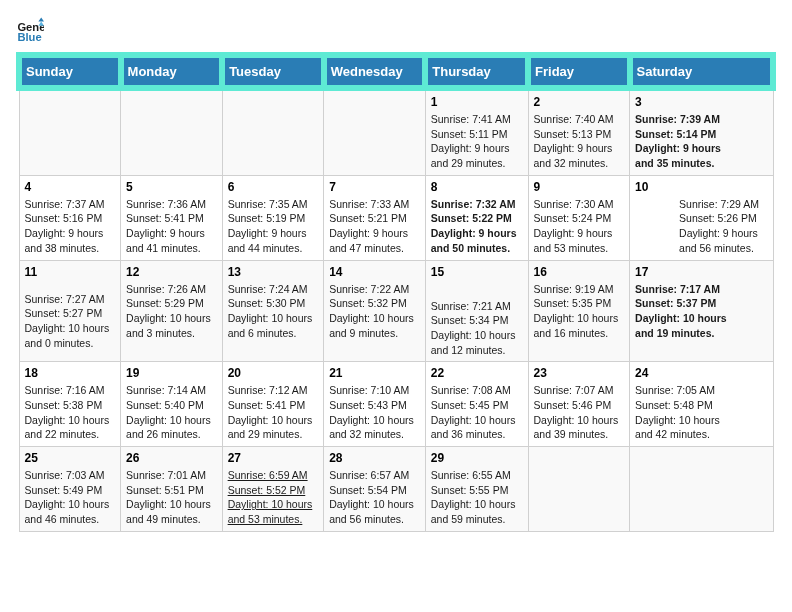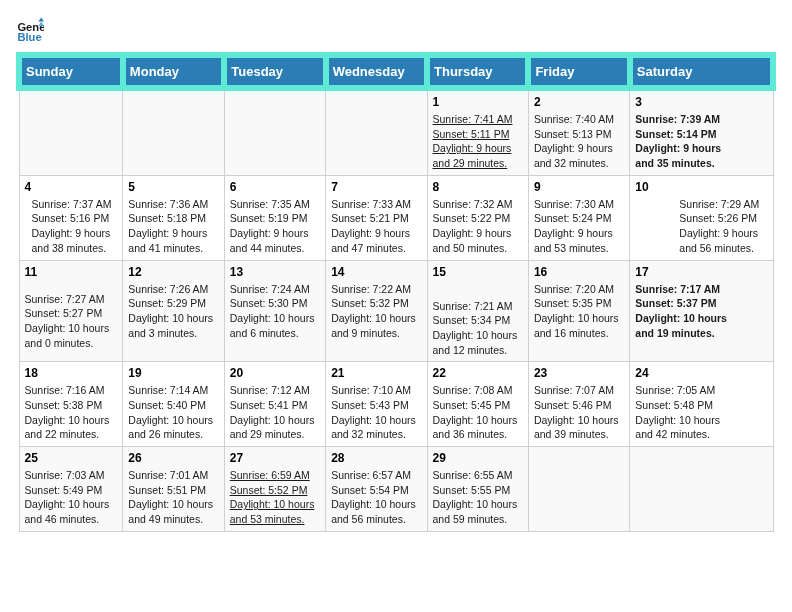--- a/index.html
+++ b/index.html
@@ -116,21 +116,21 @@
       </tr>
   </thead>
   <tbody id="calendar-body">
   <tr>
         <td></td>
         <td></td>
         <td></td>
         <td></td>
         <td>
           <span class="day-num">1</span>
-          <div class="day-info" style="white-space: pre-line; text-decoration: underline;">Sunrise: 7:41 AM
+          <div class="day-info" style="white-space: pre-line;">Sunrise: 7:41 AM
 Sunset: 5:11 PM
 Daylight: 9 hours
 and 29 minutes.</div>
         </td>
         <td>
           <span class="day-num">2</span>
           <div class="day-info" style="white-space: pre-line;">Sunrise: 7:40 AM
 Sunset: 5:13 PM
 Daylight: 9 hours
 and 32 minutes.</div>
@@ -139,49 +139,49 @@
           <span class="day-num">3</span>
           <div class="day-info" style="white-space: pre-line; font-weight: bold;">Sunrise: 7:39 AM
 Sunset: 5:14 PM
 Daylight: 9 hours
 and 35 minutes.</div>
         </td>
       </tr>
       <tr>
         <td>
           <span class="day-num">4</span>
-          <div class="day-info" style="white-space: pre-line; margin-left: 7px;">Sunrise: 7:37 AM
+          <div class="day-info" style="white-space: pre-line;">Sunrise: 7:37 AM
 Sunset: 5:16 PM
 Daylight: 9 hours
 and 38 minutes.</div>
         </td>
         <td>
           <span class="day-num">5</span>
           <div class="day-info" style="white-space: pre-line;">Sunrise: 7:36 AM
-Sunset: 5:18 PM
+Sunset: 5:41 PM
 Daylight: 9 hours
 and 41 minutes.</div>
         </td>
         <td>
           <span class="day-num">6</span>
           <div class="day-info" style="white-space: pre-line;">Sunrise: 7:35 AM
 Sunset: 5:19 PM
 Daylight: 9 hours
 and 44 minutes.</div>
         </td>
         <td>
           <span class="day-num">7</span>
           <div class="day-info" style="white-space: pre-line;">Sunrise: 7:33 AM
 Sunset: 5:21 PM
 Daylight: 9 hours
 and 47 minutes.</div>
         </td>
         <td>
           <span class="day-num">8</span>
-          <div class="day-info" style="white-space: pre-line;">Sunrise: 7:32 AM
+          <div class="day-info" style="white-space: pre-line; font-weight: bold;">Sunrise: 7:32 AM
 Sunset: 5:22 PM
 Daylight: 9 hours
 and 50 minutes.</div>
         </td>
         <td>
           <span class="day-num">9</span>
           <div class="day-info" style="white-space: pre-line;">Sunrise: 7:30 AM
 Sunset: 5:24 PM
 Daylight: 9 hours
 and 53 minutes.</div>
@@ -225,21 +225,21 @@
         </td>
         <td>
           <span class="day-num">15</span>
           <div class="day-info" style="white-space: pre-line; margin-top: 20px;">Sunrise: 7:21 AM
 Sunset: 5:34 PM
 Daylight: 10 hours
 and 12 minutes.</div>
         </td>
         <td>
           <span class="day-num">16</span>
-          <div class="day-info" style="white-space: pre-line;">Sunrise: 7:20 AM
+          <div class="day-info" style="white-space: pre-line;">Sunrise: 9:19 AM
 Sunset: 5:35 PM
 Daylight: 10 hours
 and 16 minutes.</div>
         </td>
         <td>
           <span class="day-num">17</span>
           <div class="day-info" style="white-space: pre-line; font-weight: bold;">Sunrise: 7:17 AM
 Sunset: 5:37 PM
 Daylight: 10 hours
 and 19 minutes.</div>

